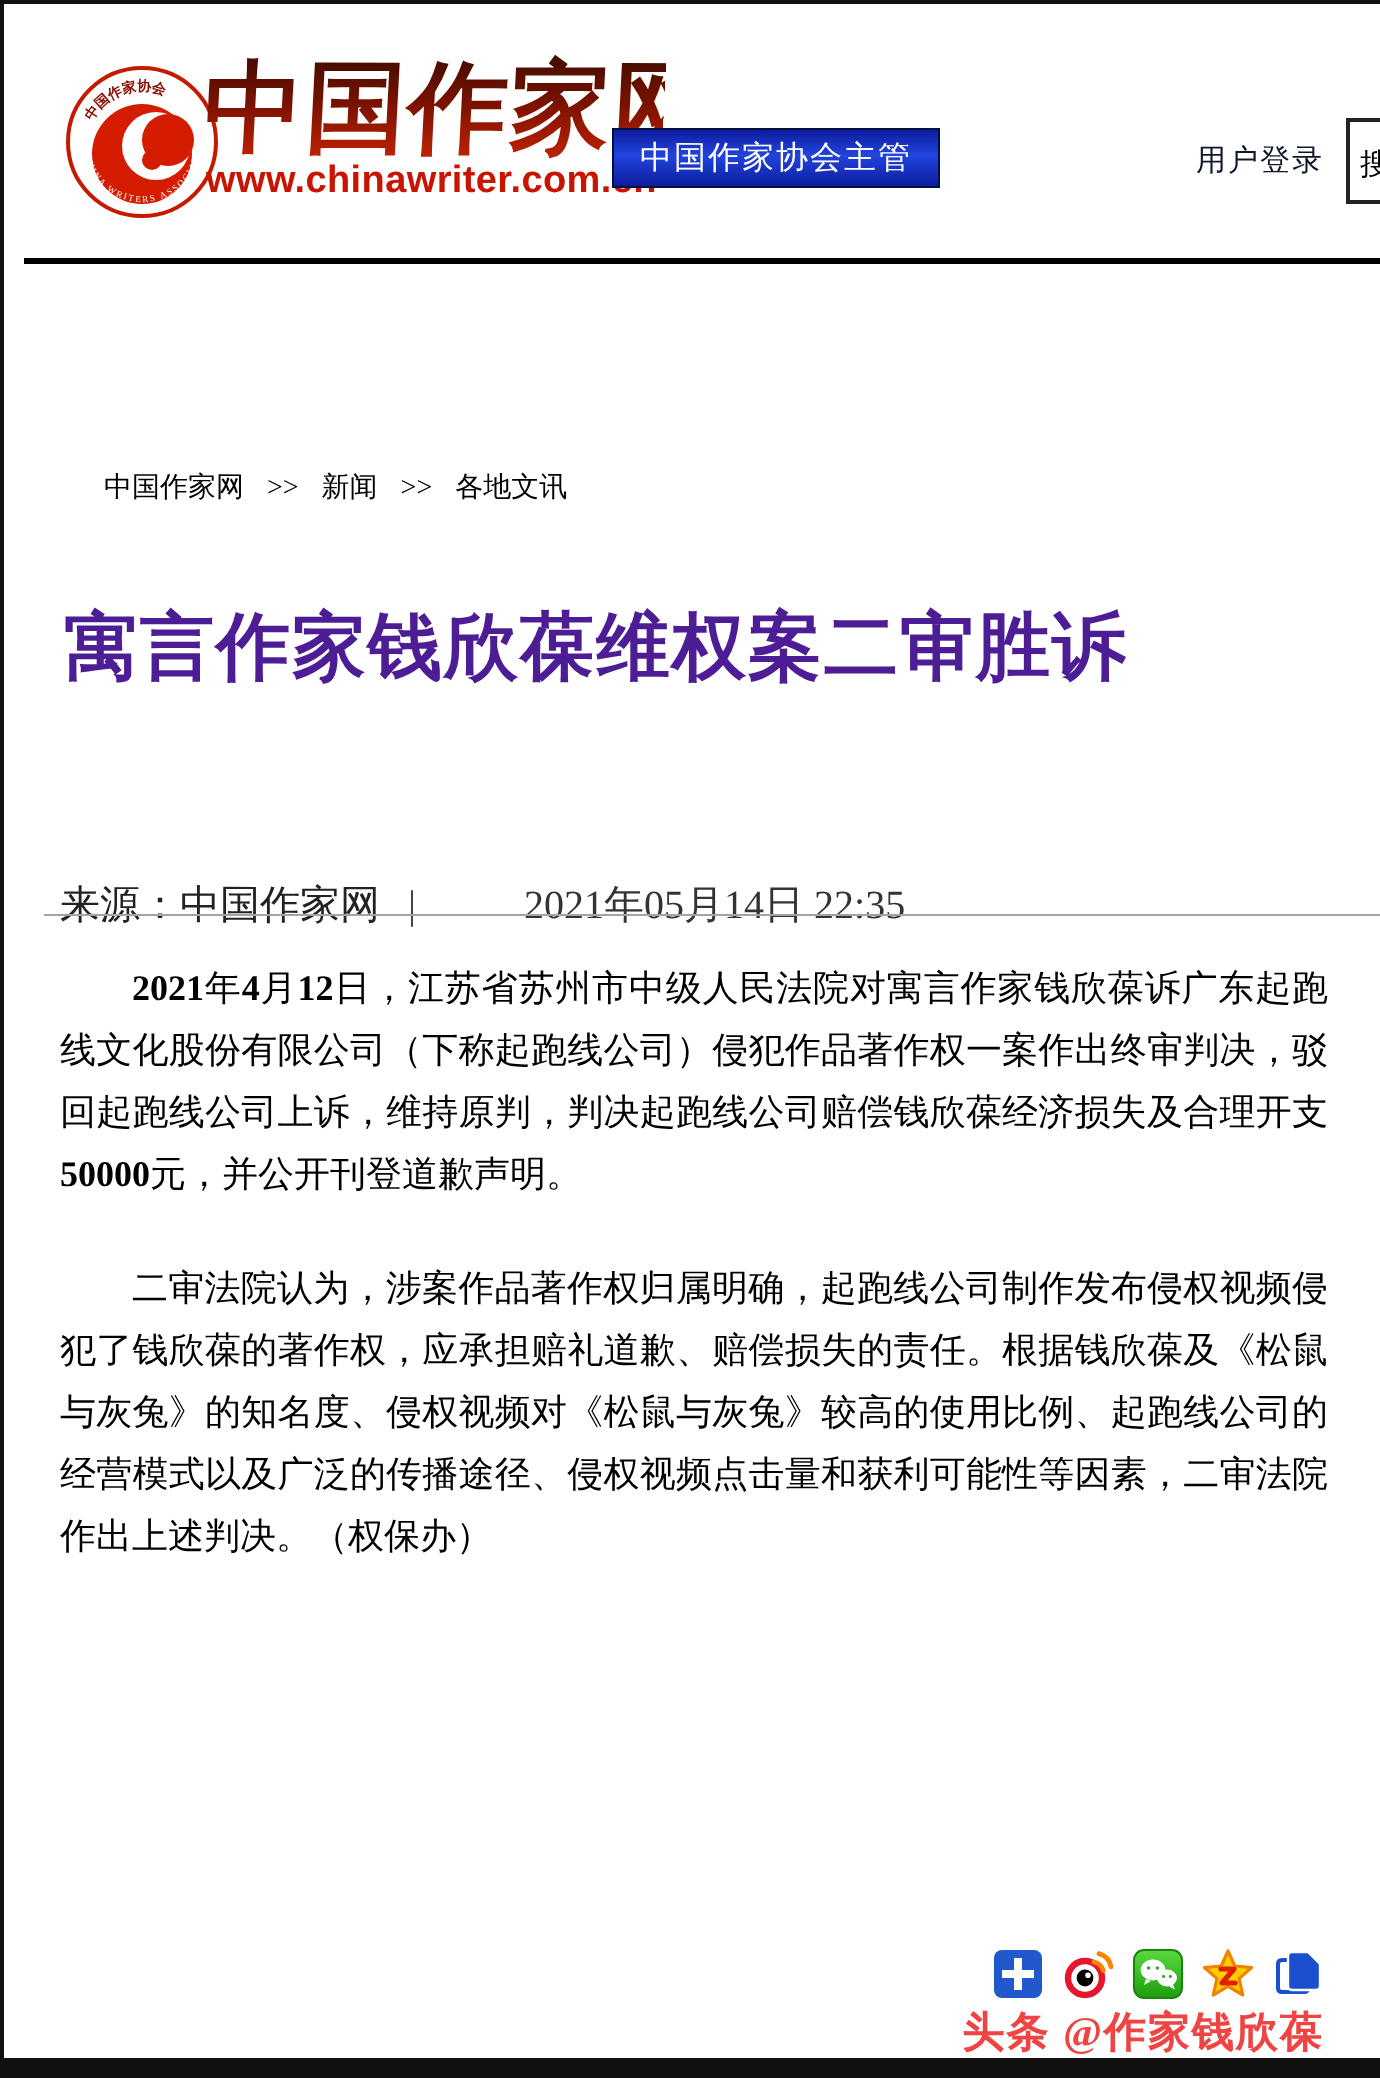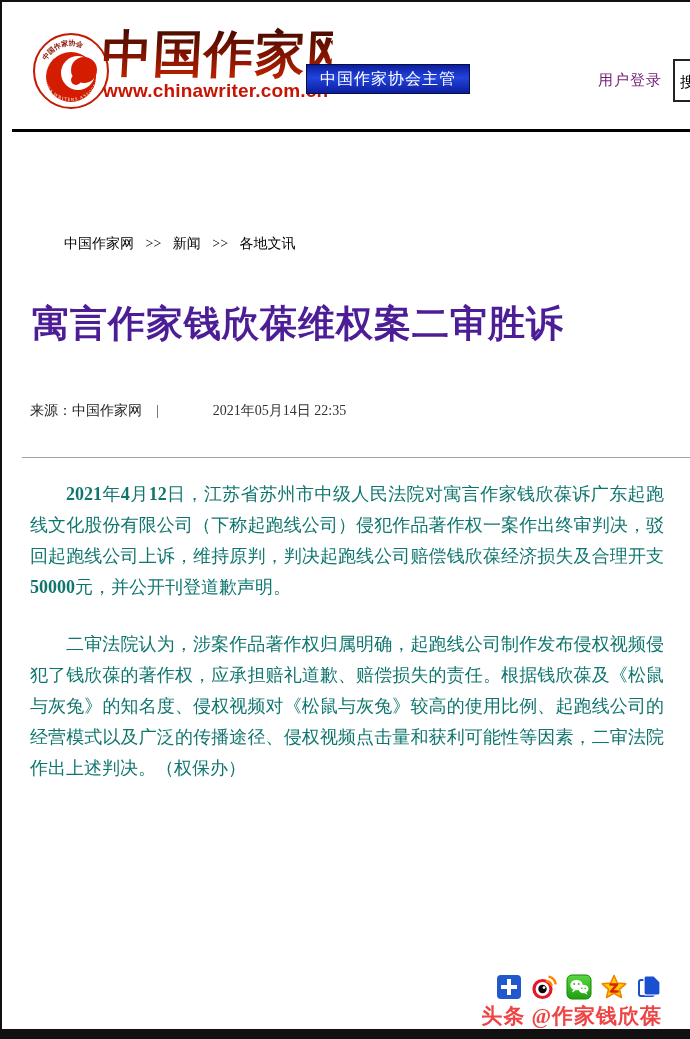--- a/index.html
+++ b/index.html
@@ -22,45 +22,45 @@
   .brand-url {
     position:absolute; left:101px; top:78px; font-family:"Liberation Sans",sans-serif;
     font-size:19px; font-weight:bold; color:#c81400; letter-spacing:0.2px;
   }
   .badge {
     position:absolute; left:304px; top:62px; height:30px; padding:4px 13px 12px 13px;
     background:linear-gradient(180deg,#0c1d9e 0%,#2244dd 45%,#0c1d9e 100%);
     border:1px solid #06103f; color:#fff; font-size:16px; letter-spacing:1px;
     font-family:"Liberation Sans",sans-serif;
   }
-  .login { position:absolute; left:596px; top:69px; font-size:15px; color:#701a75; letter-spacing:1px; }
+  .login { position:absolute; left:596px; top:69px; font-size:15px; color:#0f172a; letter-spacing:1px; }
   .searchbox {
     position:absolute; left:671px; top:57px; width:40px; height:43px;
     border:2px solid #222; background:#fff; font-size:15px; color:#000;
     padding:12px 0 0 5px;
   }
   .header-rule { position:absolute; left:10px; top:127px; width:680px; height:3px; background:#000; }
   
   .nav { position:absolute; left:0; top:136px; width:690px; height:60px; font-size:16px; }
   .nav-row { position:absolute; left:50px; white-space:nowrap; }
   .nav-row.r1 { top:2px; } .nav-row.r2 { top:32px; }
   .nav-group-right { position:absolute; left:380px; }
   .nav-item { display:inline-block; margin-right:33px; color:#000; cursor:pointer; }
   .nav-item.b { font-weight:bold; }
   
-  .breadcrumb { position:absolute; left:50px; top:233px; font-size:14px; color:#000;margin-left:12px; }
+  .breadcrumb { position:absolute; left:50px; top:233px; font-size:14px; color:#000; }
   .breadcrumb .sep { margin:0 8px; }
   .crumb { cursor:pointer; }
   
   .title { position:absolute; left:30px; top:297px; width:630px; font-size:37px; font-weight:bold; letter-spacing:1px; color:#4c1d95; }
-  .meta { position:absolute; left:28px; top:400px; font-size:14px; color:#222; }
+  .meta { position:absolute; left:28px; top:437px; font-size:20px; color:#222; }
   .meta .pipe { margin:0 18px 0 14px; color:#444; }
   .meta .date { margin-left:36px; color:#333; }
   .meta-rule { position:absolute; left:20px; top:455px; width:670px; height:1px; background:#a3a3a3; }
-  .article { position:absolute; left:28px; top:477px; width:634px; color:#0f766e; }
+  .article { position:absolute; left:28px; top:477px; width:634px; color:#000000; }
   .article p {
     font-size:18px; line-height:31px; text-indent:2em; text-align:justify;
     margin-bottom:26px; word-break:break-all;
   }
   .article p .b { font-weight:bold; }
   
   .share { position:absolute; right:28px; top:972px; display:flex; gap:9px; }
   .share .icn { width:26px; height:26px; display:block; cursor:pointer; }
   .watermark {
     position:absolute; right:28px; top:1000px; font-size:21px; font-weight:bold;

